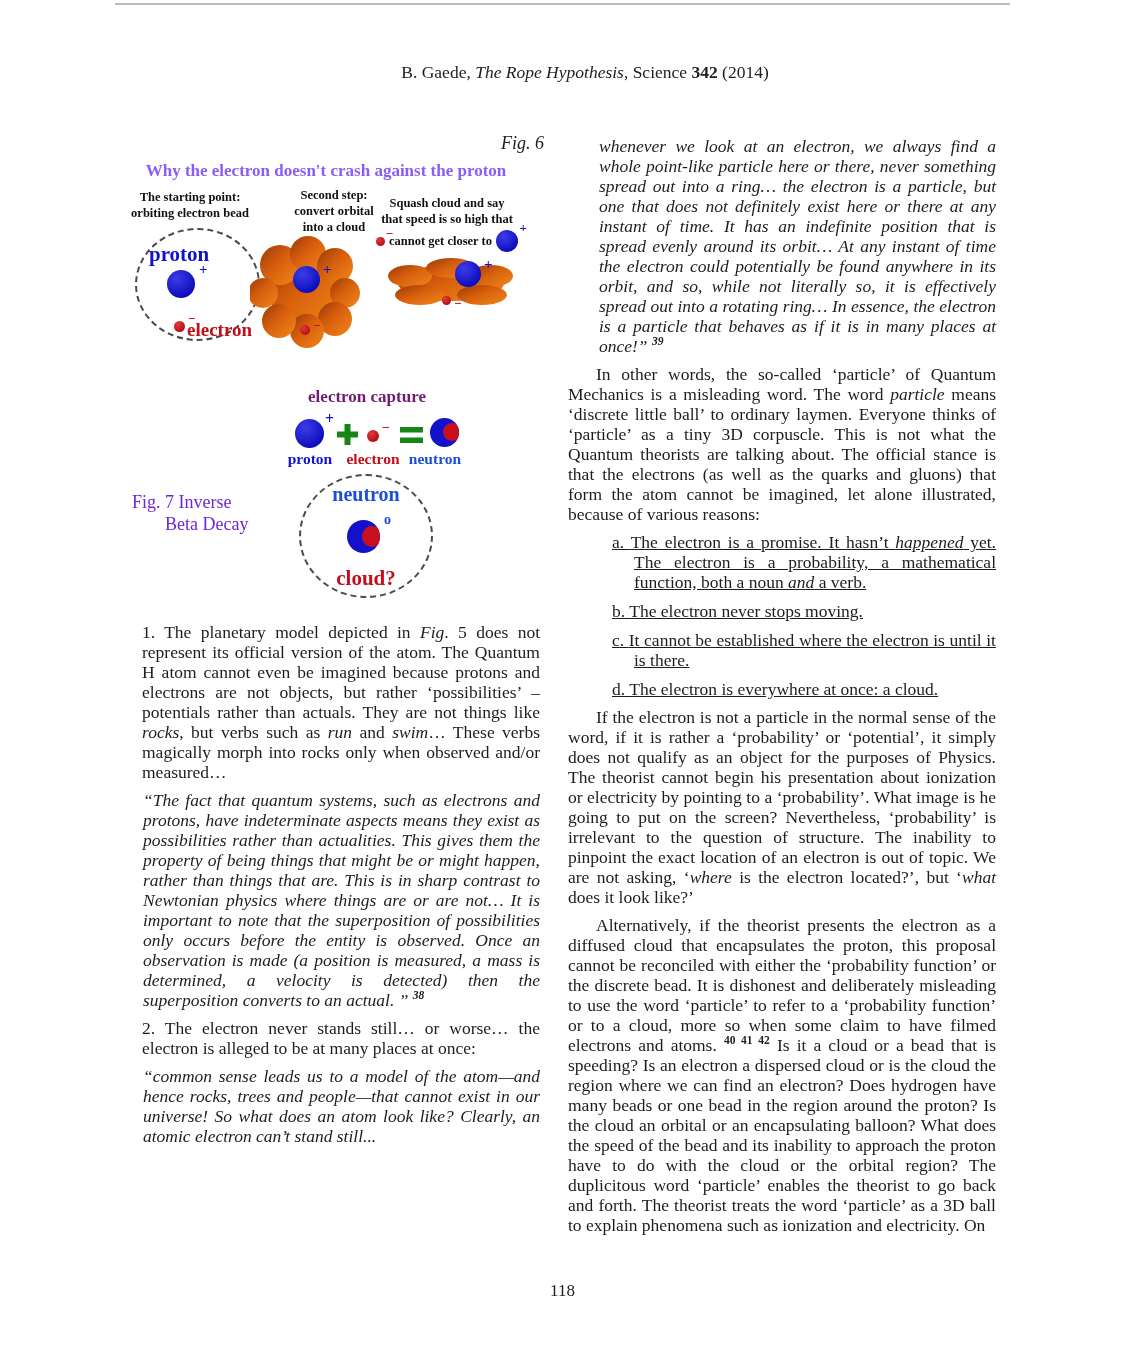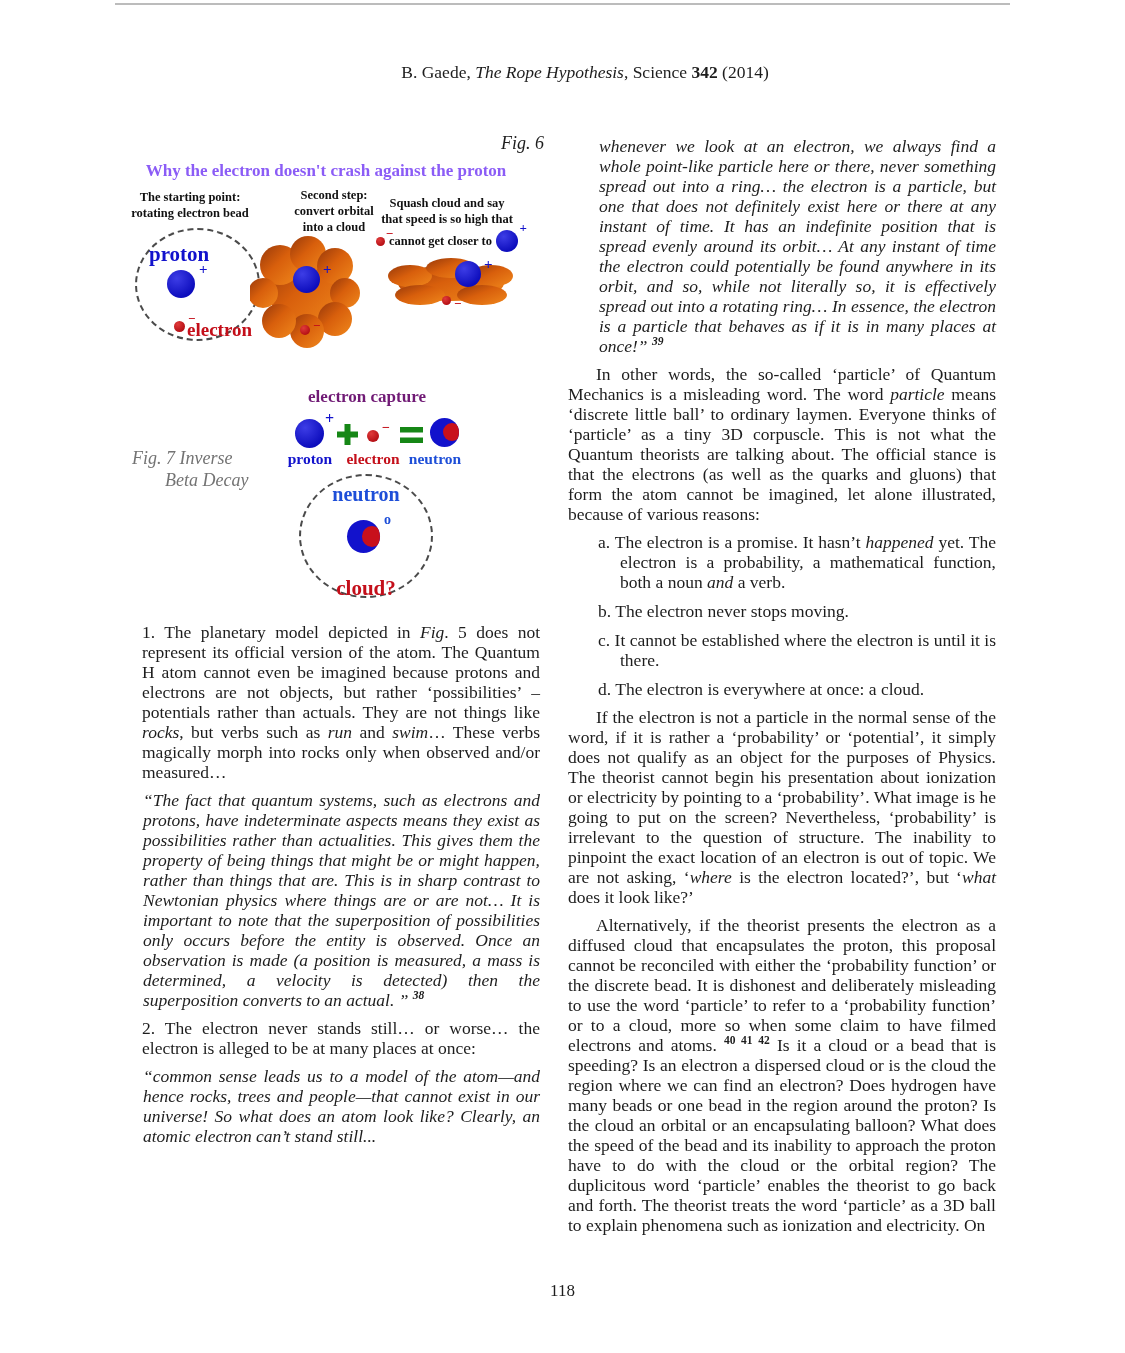--- a/index.html
+++ b/index.html
@@ -14,21 +14,21 @@
   .header .bd { font-weight:bold; }
 
   .col { position:absolute; width:428px; font-size:17.5px; line-height:20px; text-align:justify; }
   .col-left { left:112px; top:133px; }
   .col-right { left:568px; top:136px; }
 
   .block + .block { margin-top:8px; }
   .para { text-indent:28px; }
   .item { margin-left:30px; }
   .quote { margin-left:31px; font-style:italic; }
-  .list { margin-left:30px; }
+  .list { margin-left:44px;text-decoration:underline; }
   .hang { padding-left:22px; text-indent:-22px; }
   .hang + .hang { margin-top:9px; }
   .it { font-style:italic; }
   .bd { font-weight:bold; }
   sup { font-size:66%; vertical-align:super; line-height:0; font-weight:bold; }
 
   
   .figures { position:relative; height:489px; text-align:left; }
   .abs { position:absolute; }
   .fig6-caption { top:0; left:4px; width:100%; text-align:right; font-style:italic; font-size:18px; }
@@ -40,21 +40,21 @@
 
   .orbit { left:23px; top:95px; width:125px; height:113px; border:2px dashed #4a4a4a; border-radius:50%; }
   .ball { border-radius:50%; background:radial-gradient(circle at 35% 30%, #3d3de6, #0d0dbd 72%); }
   .dotr { border-radius:50%; background:radial-gradient(circle at 35% 30%, #e03a3a, #b40e14 75%); }
   .chg { position:absolute; font-weight:bold; font-size:13px; line-height:10px; }
   .chg.b { color:#1212cc; } .chg.r { color:#c40f1a; }
   .lbl-proton { left:12px; top:14px; font-weight:bold; font-size:21px; color:#1212cc; font-family:"Liberation Serif",serif; }
   .lbl-electron { left:50px; top:90px; font-weight:bold; font-size:19px; color:#c40f1a; }
 
   .eq-lbl { top:316px; font-weight:bold; font-size:15.5px; text-align:center; }
-  .fig7-label { font-style:italic; font-size:18px; color:#737373; }
+  .fig7-label { font-size:18px; color:#6d28d9;margin-top:44px; }
   .ellipse7 { left:187px; top:341px; width:134px; height:124px; border:2px dashed #4a4a4a; border-radius:50%; }
   .ball-n { position:relative; border-radius:50%; background:#1212cc; overflow:hidden; }
   .ball-n .redpart { position:absolute; left:44%; top:17%; width:62%; height:64%; border-radius:50%; background:#c8101c; }
   .caprow { display:flex; align-items:center; justify-content:center; gap:4px; margin-top:3px; }
   .mini { position:relative; display:inline-block; }
   .green-fill { fill:#168716; }
   .purple { color:#701a75; }
   .green { color:#1d4ed8; }
   .red { color:#c40f1a; }
   .blue { color:#1212cc; }
@@ -82,21 +82,21 @@
             <stop offset="1" stop-color="#f0881c"></stop>
           </linearGradient>
         </defs>
       </svg>
 
       <div class="abs fig6-caption">Fig. 6</div>
       <div class="abs fig6-title">Why the electron doesn't crash against the proton</div>
 
       <div class="abs pcap p1-cap">
         <div>The starting point:</div>
-        <div>rotating electron bead</div>
+        <div>orbiting electron bead</div>
       </div>
       <div class="abs orbit">
         <div class="abs lbl-proton">proton</div>
         <div class="abs ball" style="left:30px;top:40px;width:28px;height:28px"></div>
         <div class="abs chg b" style="left:62px;top:34px;font-size:15px">+</div>
         <div class="abs dotr" style="left:37px;top:91px;width:11px;height:11px"></div>
         <div class="abs chg r" style="left:51px;top:84px">−</div>
         <div class="abs lbl-electron">electron</div>
       </div>
 
@@ -175,21 +175,21 @@
 
       <div class="abs fig7-label" style="left:20px;top:315px">Fig. 7   Inverse</div>
       <div class="abs fig7-label" style="left:53px;top:337px">Beta Decay</div>
 
       <div class="abs ellipse7">
         <div class="abs green" style="left:0;top:8px;width:100%;text-align:center;font-weight:bold;font-size:20px">neutron</div>
         <div class="abs ball-n" style="left:46px;top:44px;width:33px;height:33px">
             <span class="redpart"></span>
           </div>
         <div class="abs green" style="left:83px;top:34px;font-weight:bold;font-size:14px">o</div>
-        <div class="abs red" style="left:0;top:102px;width:100%;text-align:center;font-weight:bold;font-size:21px">cloud?</div>
+        <div class="abs red" style="left:0;top:92px;width:100%;text-align:center;font-weight:bold;font-size:21px">cloud?</div>
       </div>
     </div>
 
     <div>
         <div class="block item"><span>1. The planetary model depicted in </span><span class="it">Fig</span><span>. 5 does not represent its official version of the atom. The Quantum H atom cannot even be imagined because protons and electrons are not objects, but rather ‘possibilities’ – potentials rather than actuals. They are not things like </span><span class="it">rocks</span><span>, but verbs such as </span><span class="it">run</span><span> and </span><span class="it">swim</span><span>… These verbs magically morph into rocks only when observed and/or measured…</span></div>
         <div class="block quote"><span class="it">“The fact that quantum systems, such as electrons and protons, have indeterminate aspects means they exist as possibilities rather than actualities. This gives them the property of being things that might be or might happen, rather than things that are. This is in sharp contrast to Newtonian physics where things are or are not… It is important to note that the superposition of possibilities only occurs before the entity is observed. Once an observation is made (a position is measured, a mass is determined, a velocity is detected) then the superposition converts to an actual. ” </span><sup>38</sup></div>
         <div class="block item"><span>2. The electron never stands still… or worse… the electron is alleged to be at many places at once:</span></div>
         <div class="block quote"><span class="it">“common sense leads us to a model of the atom—and hence rocks, trees and people—that cannot exist in our universe! So what does an atom look like? Clearly, an atomic electron can’t stand still...</span></div>
       </div>
   </div>

